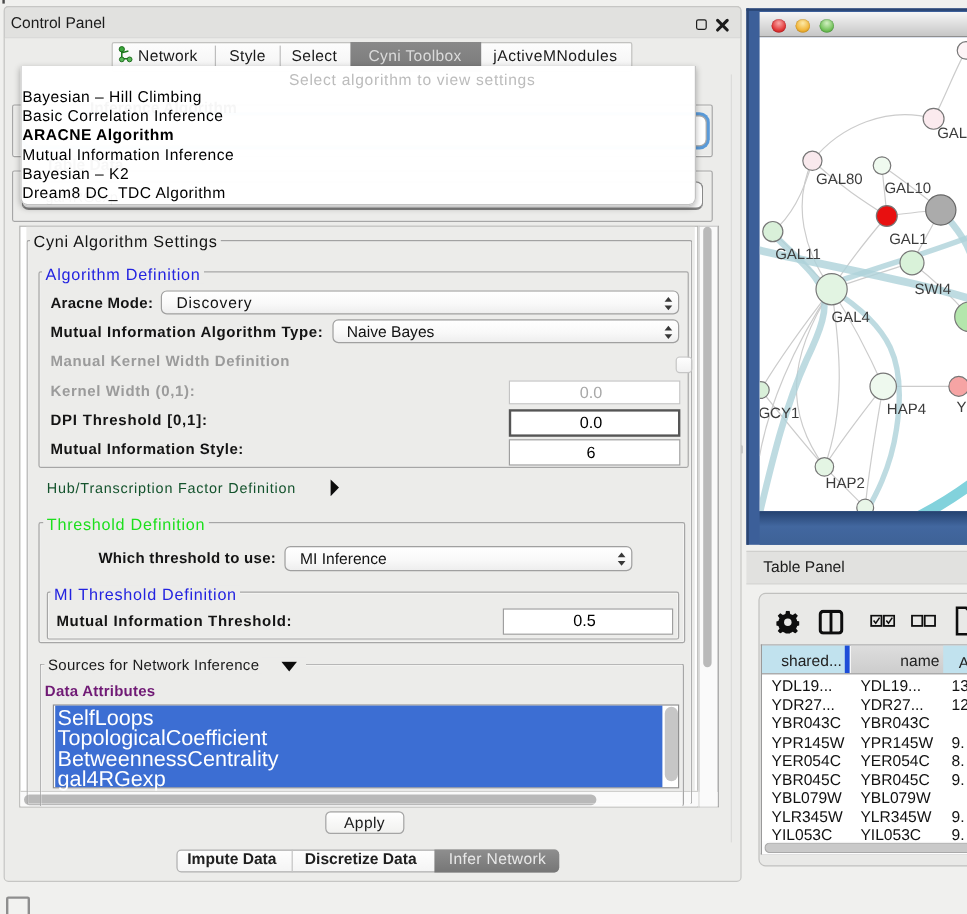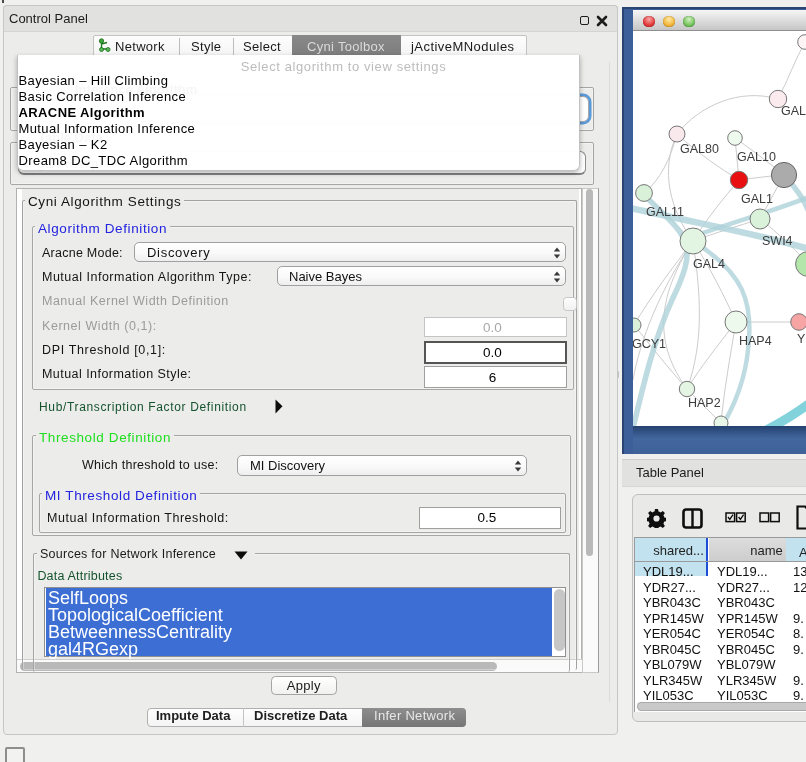--- a/index.html
+++ b/index.html
@@ -1,18 +1,18 @@
 <!DOCTYPE html>
 <html><head><meta charset="utf-8">
 <style>
 *{margin:0;padding:0;box-sizing:border-box}
 html,body{width:806px;height:762px;overflow:hidden}
 body{font-family:"Liberation Sans",sans-serif;background:#f0f0ee;position:relative}
 .b{position:absolute}
-.lbl{font-size:12.5px;font-weight:normal;color:#141414;white-space:nowrap;letter-spacing:.25px}
+.lbl{font-size:12.5px;font-weight:bold;color:#141414;white-space:nowrap;letter-spacing:.25px}
 .dis{color:#9b9b9b}
 .gbox{border:1px solid #a6a6a6;border-radius:2px;box-shadow:inset 0 0 0 .5px rgba(255,255,255,.7)}
 .gtitle{font-size:13.5px;background:#ececea;padding:0 3px;white-space:nowrap;letter-spacing:.6px}
 .combo{background:linear-gradient(#ffffff,#f9f9f9 55%,#eeeeee);border:1px solid #a0a0a0;border-radius:5px}
 .fld{background:#fff;border:1px solid #9f9f9f;font-size:13.5px;text-align:center;padding-right:6px;white-space:nowrap}
 </style></head>
 <body>
 
 <div class="b" style="left:2px;top:0;width:2px;height:3px;background:#4a4a4a"></div>
 <div class="b" style="left:616px;top:371px;width:3px;height:7px;background:#c2c2c0;border-radius:1px"></div>
@@ -85,36 +85,36 @@
 <div class="b" style="left:39px;top:399.5px;font-size:12px;color:#14532d;letter-spacing:.65px">Hub/Transcription Factor Definition</div>
 <svg class="b" style="left:275px;top:399px" width="8" height="15" viewBox="0 0 8 15">
     <path d="M0.5 0.5 L7.5 7.3 L0.5 14.5 Z" fill="#0c0c0c"></path>
   </svg>
 
 <div class="b gbox" style="left:32px;top:435px;width:539px;height:101px"></div>
 <div class="b gtitle" style="left:36px;top:430px;color:#1ddf1d">Threshold Definition</div>
 
 <div class="b lbl" style="left:82px;top:457.5px">Which threshold to use:</div>
 <div class="b combo" style="left:237px;top:455px;width:289.5px;height:20.5px"></div>
-<div class="b" style="left:250px;top:458px;font-size:13px;color:#111">MI Discovery</div>
+<div class="b" style="left:250px;top:458px;font-size:13px;color:#111">MI Inference</div>
 
 <div class="b gbox" style="left:39px;top:493px;width:527px;height:40px"></div>
 <div class="b gtitle" style="left:42px;top:488px;color:#2323e0">MI Threshold Definition</div>
 
 <div class="b lbl" style="left:47px;top:511px;letter-spacing:.55px">Mutual Information Threshold:</div>
 <div class="b fld" style="left:419px;top:507px;width:142px;height:21.5px;color:#000;line-height:19px">0.5</div>
 
 <div class="b gbox" style="left:33px;top:553px;width:537px;height:119px;border-bottom:none"></div>
 <div class="b" style="left:205px;top:548px;width:50px;height:11px;background:#ececea"></div>
 <div class="b gtitle" style="left:37px;top:547px;font-size:12.5px;color:#1a1a1a;letter-spacing:.25px">Sources for Network Inference</div>
 <svg class="b" style="left:234px;top:550.5px" width="14" height="9" viewBox="0 0 14 9">
     <path d="M0.5 0.5 L13.5 0.5 L7 8.5 Z" fill="#0c0c0c"></path>
   </svg>
 
-<div class="b" style="left:37.4px;top:568.5px;font-size:12.5px;font-weight:normal;color:#14532d;letter-spacing:.2px">Data Attributes</div>
+<div class="b" style="left:37.4px;top:568.5px;font-size:12.5px;font-weight:bold;color:#701a75;letter-spacing:.2px">Data Attributes</div>
 <div class="b" style="left:44px;top:586.5px;width:522px;height:70px;background:#fff;border:1px solid #909090"></div>
 <div class="b" style="left:45.5px;top:587.5px;width:506.5px;height:68px;background:#3c6ed3"></div>
 <div class="b" style="left:48px;top:590px;font-size:18px;line-height:16.9px;color:#fff">SelfLoops<br>TopologicalCoefficient<br>BetweennessCentrality<br>gal4RGexp</div>
 <div class="b" style="left:554px;top:589px;width:11px;height:62px;background:#c6c6c6;border-radius:6px"></div>
 
 <div class="b" style="left:270.5px;top:676px;width:66.5px;height:18.5px;background:linear-gradient(#ffffff,#f1f1ef);border:1px solid #a5a5a5;border-radius:4.5px;text-align:center;font-size:13px;color:#1a1a1a;line-height:17px;letter-spacing:.3px">Apply</div>
 
 <div class="b" style="left:147px;top:707.5px;width:319px;height:19.5px;background:linear-gradient(#fefefe,#f4f4f4);border:1px solid #b0b0b0;border-radius:4px"></div>
 <div class="b" style="left:243px;top:707.5px;width:1px;height:19.5px;background:#c4c4c4"></div>
 <div class="b" style="left:361.5px;top:707.5px;width:104.5px;height:19.5px;background:linear-gradient(#8e8e8e,#767676);border-radius:0 4px 4px 0"></div>
@@ -227,21 +227,21 @@
 </svg>
 <svg class="b" style="left:759px;top:512px" width="21" height="11" viewBox="0 0 21 11">
 <rect x="1" y="1" width="8.6" height="8.6" fill="none" stroke="#0e0e0e" stroke-width="1.5"></rect>
 <rect x="11.6" y="1" width="8.6" height="8.6" fill="none" stroke="#0e0e0e" stroke-width="1.5"></rect>
 </svg>
 <svg class="b" style="left:796px;top:505px" width="14" height="25" viewBox="0 0 14 25">
 <path d="M1.5 1.5 L9 1.5 L13 5.5 L13 23.5 L1.5 23.5 Z" fill="none" stroke="#0e0e0e" stroke-width="2.2"></path>
 </svg>
 
 <div class="b" style="left:634px;top:537px;width:172px;height:175px;background:#fff;border:1px solid #9a9a9a;border-right:none"></div>
-<div class="b" style="left:635px;top:538px;width:73px;height:38px;background:#c1e2ee;border-right:2px solid #1d4ed8;text-align:center;font-size:13px;color:#222;line-height:26px;padding-left:16px">shared...</div>
+<div class="b" style="left:635px;top:538px;width:73px;height:23px;background:#c1e2ee;border-right:4px solid #1d4ed8;text-align:left;font-size:13px;color:#222;line-height:26px;padding-left:16px">shared...</div>
 <div class="b" style="left:709px;top:538px;width:100px;height:23px;background:linear-gradient(#dddddd,#cdcdcd);border-right:1px solid #9a9a9a;text-align:center;font-size:13px;color:#222;line-height:26px;padding-left:16px">name</div>
 <div class="b" style="left:786px;top:538px;width:20px;height:23px;background:#c1e2ee"></div>
 <div class="b" style="left:635px;top:561px;width:171px;height:1px;background:#9a9a9a"></div>
 <div class="b" style="left:799px;top:545px;font-size:13px;color:#222">A</div>
 <div class="b" style="left:643px;top:564px;font-size:13px;line-height:15.5px;color:#111;white-space:nowrap">YDL19...<br>YDR27...<br>YBR043C<br>YPR145W<br>YER054C<br>YBR045C<br>YBL079W<br>YLR345W<br>YIL053C</div>
 <div class="b" style="left:717px;top:564px;font-size:13px;line-height:15.5px;color:#111;white-space:nowrap">YDL19...<br>YDR27...<br>YBR043C<br>YPR145W<br>YER054C<br>YBR045C<br>YBL079W<br>YLR345W<br>YIL053C</div>
 <div class="b" style="left:793px;top:564px;font-size:13px;line-height:15.5px;color:#111;white-space:nowrap">13<br>12<br>&nbsp;<br>9.<br>8.<br>9.<br>&nbsp;<br>9.<br>9.</div>
 
 <div class="b" style="left:635px;top:700.5px;width:171px;height:11.5px;background:#fdfdfd"></div>
 <div class="b" style="left:637px;top:701.5px;width:169px;height:9px;background:#c9c9c9;border:1px solid #a9a9a9;border-right:none;border-radius:5px 0 0 5px"></div>

